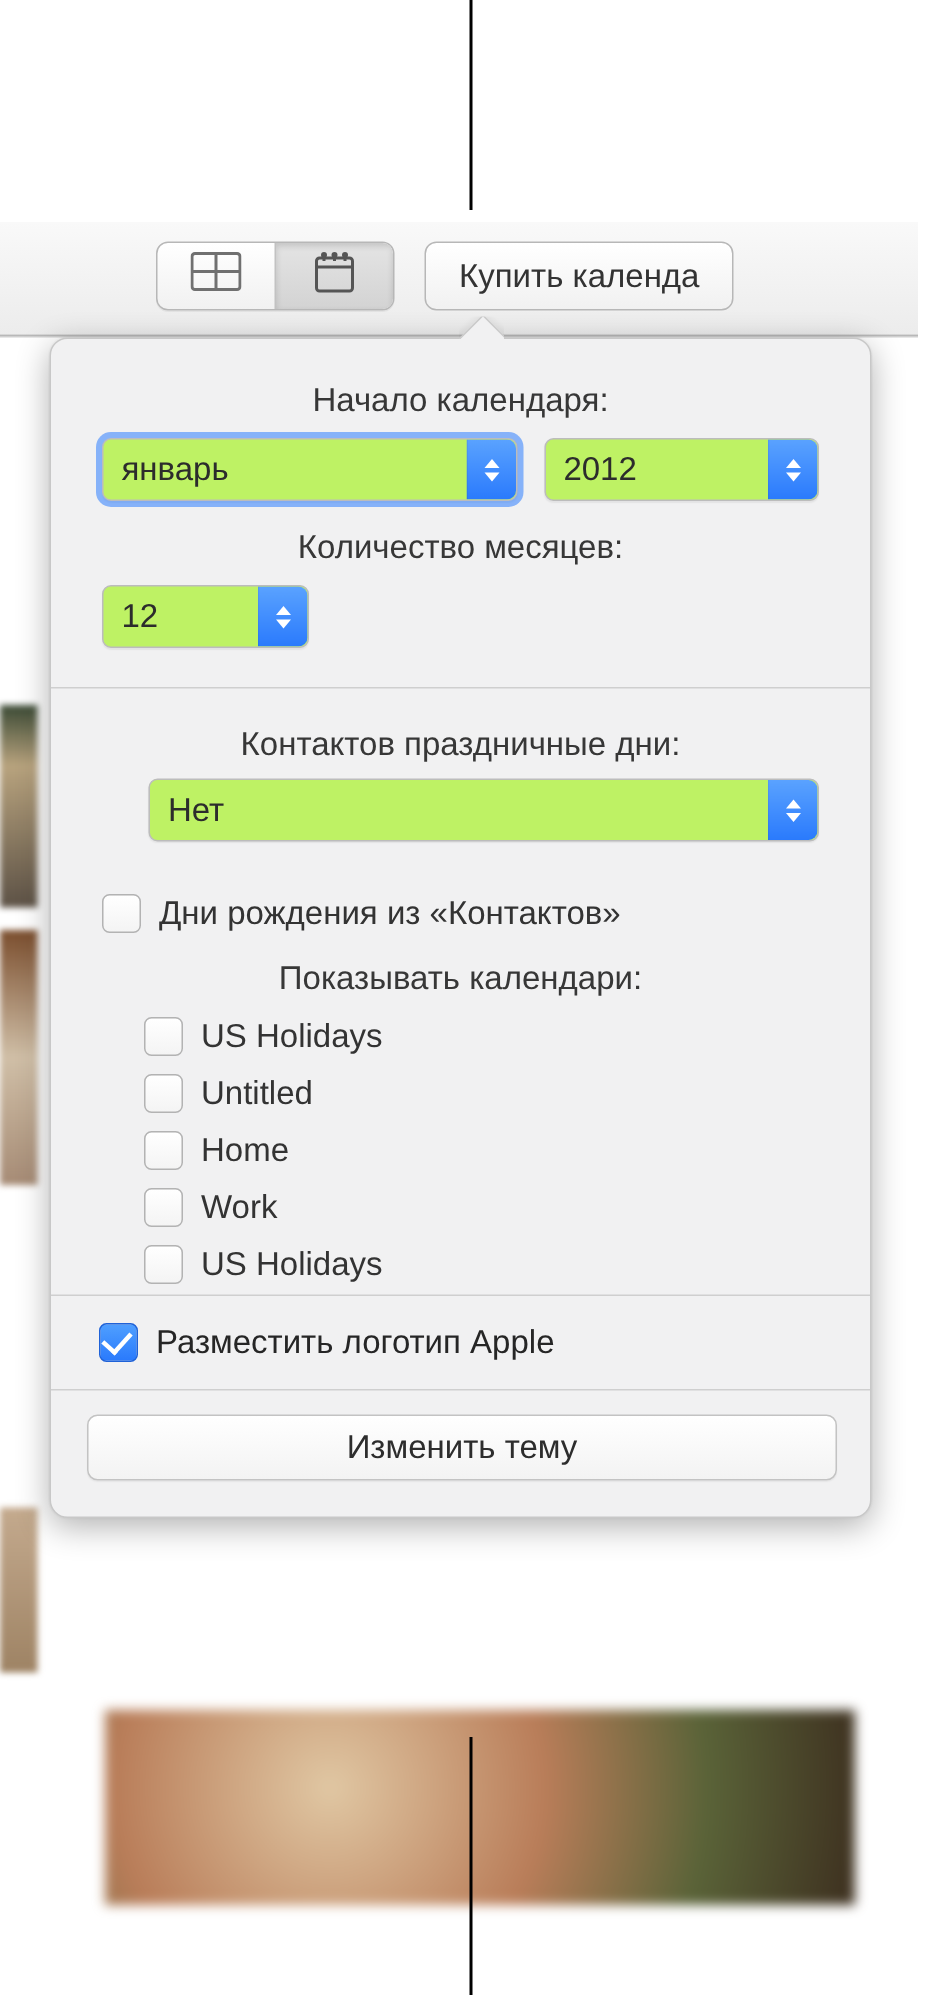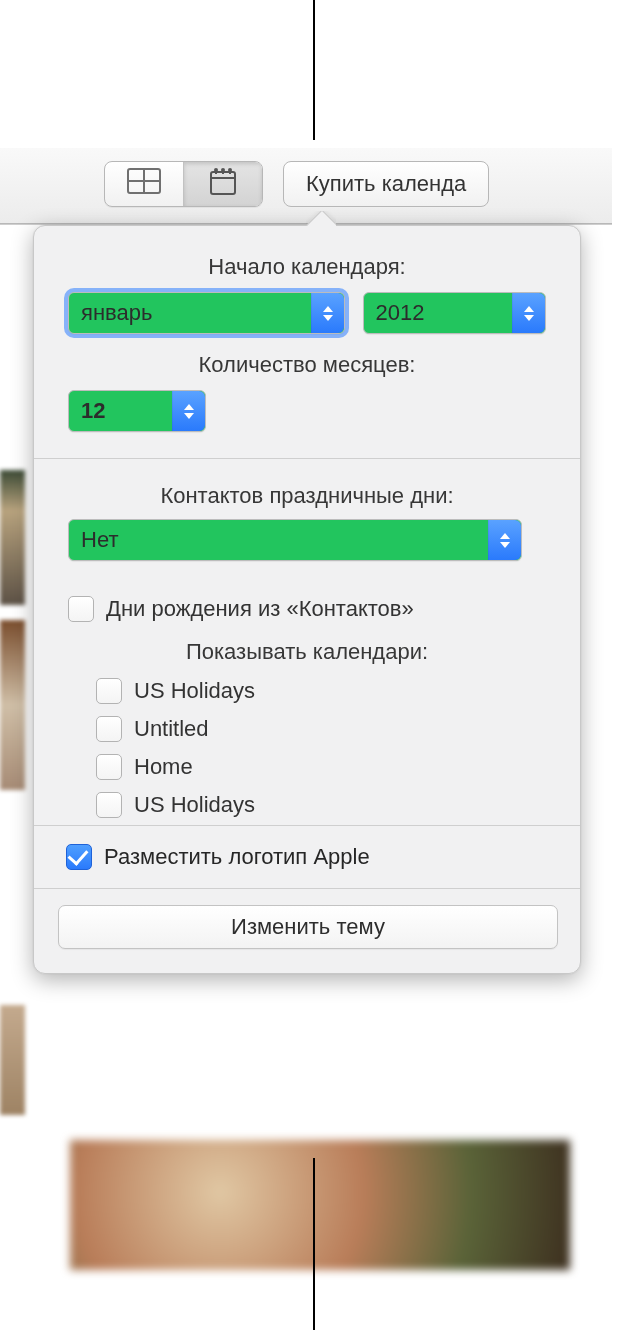--- a/index.html
+++ b/index.html
@@ -170,21 +170,21 @@
   .controls-row {
     display: flex;
     gap: 18px;
     margin-bottom: 18px;
   }
 
   
   .popup-btn {
     position: relative;
     height: 40px;
-    background: #22c55e;
+    background: #bef264;
     border: 1px solid #bcbcbc;
     border-radius: 6px;
     display: inline-flex;
     align-items: center;
     padding-left: 12px;
     padding-right: 42px;
     font-size: 22px;
     color: #2c2c2c;
     box-shadow: 0 1px 1px rgba(0,0,0,.06);
   }
@@ -207,21 +207,21 @@
   .popup-stepper .tri {
     width: 0; height: 0;
     border-left: 5px solid transparent;
     border-right: 5px solid transparent;
   }
   .popup-stepper .tri.up { border-bottom: 6px solid #fff; }
   .popup-stepper .tri.down { border-top: 6px solid #fff; }
 
   .popup-month { width: 232px; }
   .popup-year  { width: 134px; }
-  .popup-count { width: 82px; font-weight: bold; }
+  .popup-count { width: 82px; }
   .popup-wide  { width: 398px; }
 
   
   .check-row {
     display: flex;
     align-items: center;
     gap: 12px;
     margin-top: 6px;
     font-size: 22px;
     color: #333;
@@ -282,21 +282,21 @@
   }
 
   
   .sec2 {
     padding: 24px 34px 4px 34px;
     max-height: 450px;
     position: relative;
     overflow: hidden;
   }
   .sec2 .label-row { margin-bottom: 10px; }
-  .sec2 .popup-wide { margin-bottom: 14px; }
+  .sec2 .popup-wide { margin-bottom: 14px; margin-left: 31px; }
 
 </style>
 </head>
 <body>
 
 <div class="bg-strip-left-1"></div>
 <div class="bg-strip-left-2"></div>
 <div class="bg-strip-left-3"></div>
 <div class="bg-strip-bottom"></div>
 
@@ -400,20 +400,24 @@
       <div class="check-row">
         <span class="mac-check"></span>
         <span>Untitled</span>
       </div>
       <div class="check-row">
         <span class="mac-check"></span>
         <span>Home</span>
       </div>
       <div class="check-row">
         <span class="mac-check"></span>
+        <span>Work</span>
+      </div>
+      <div class="check-row">
+        <span class="mac-check"></span>
         <span>US Holidays</span>
       </div>
     </div>
   </div>
 
   <div class="popover-divider"></div>
 
   <div class="section-apple">
     <span class="mac-check checked"></span>
     <span>Разместить логотип Apple</span>

